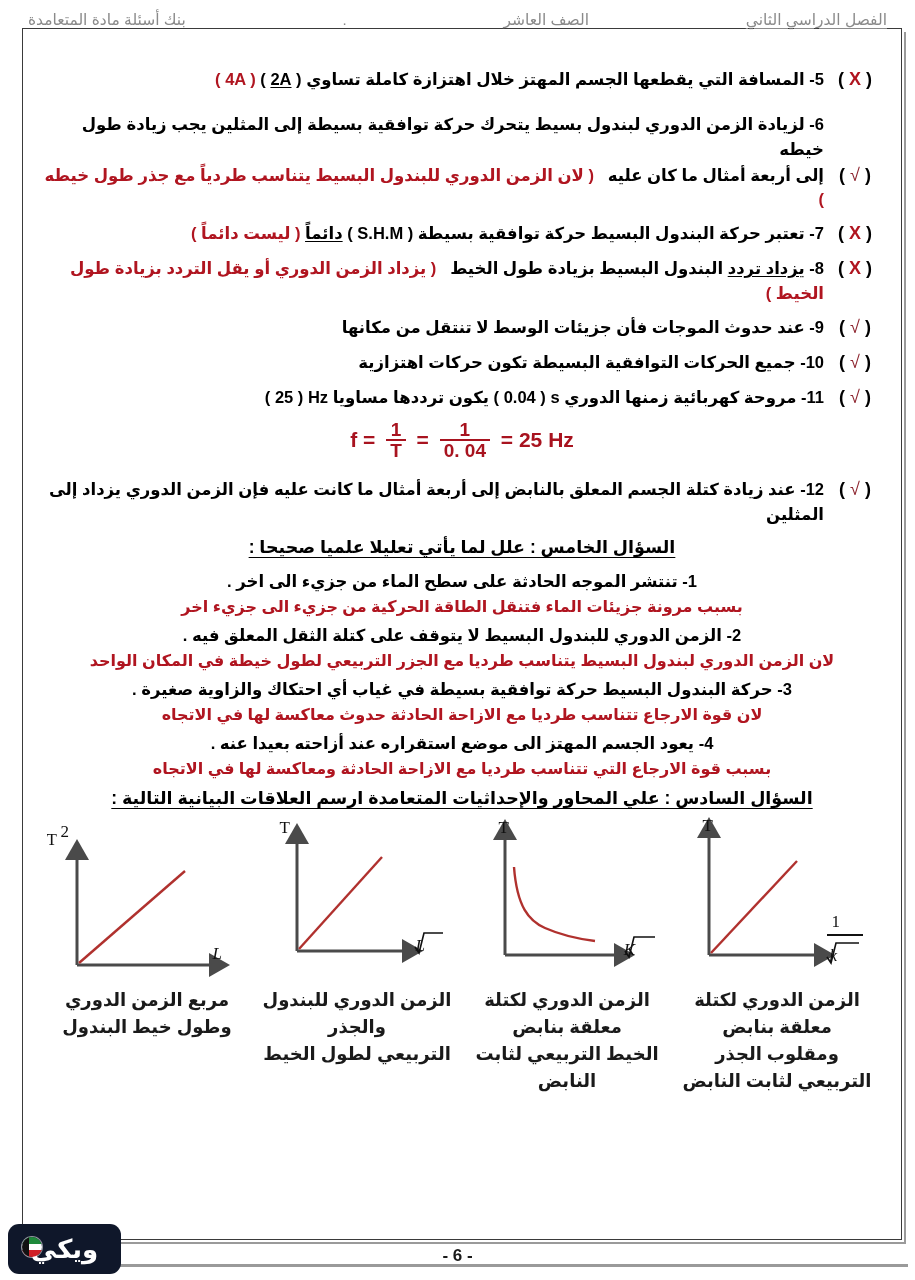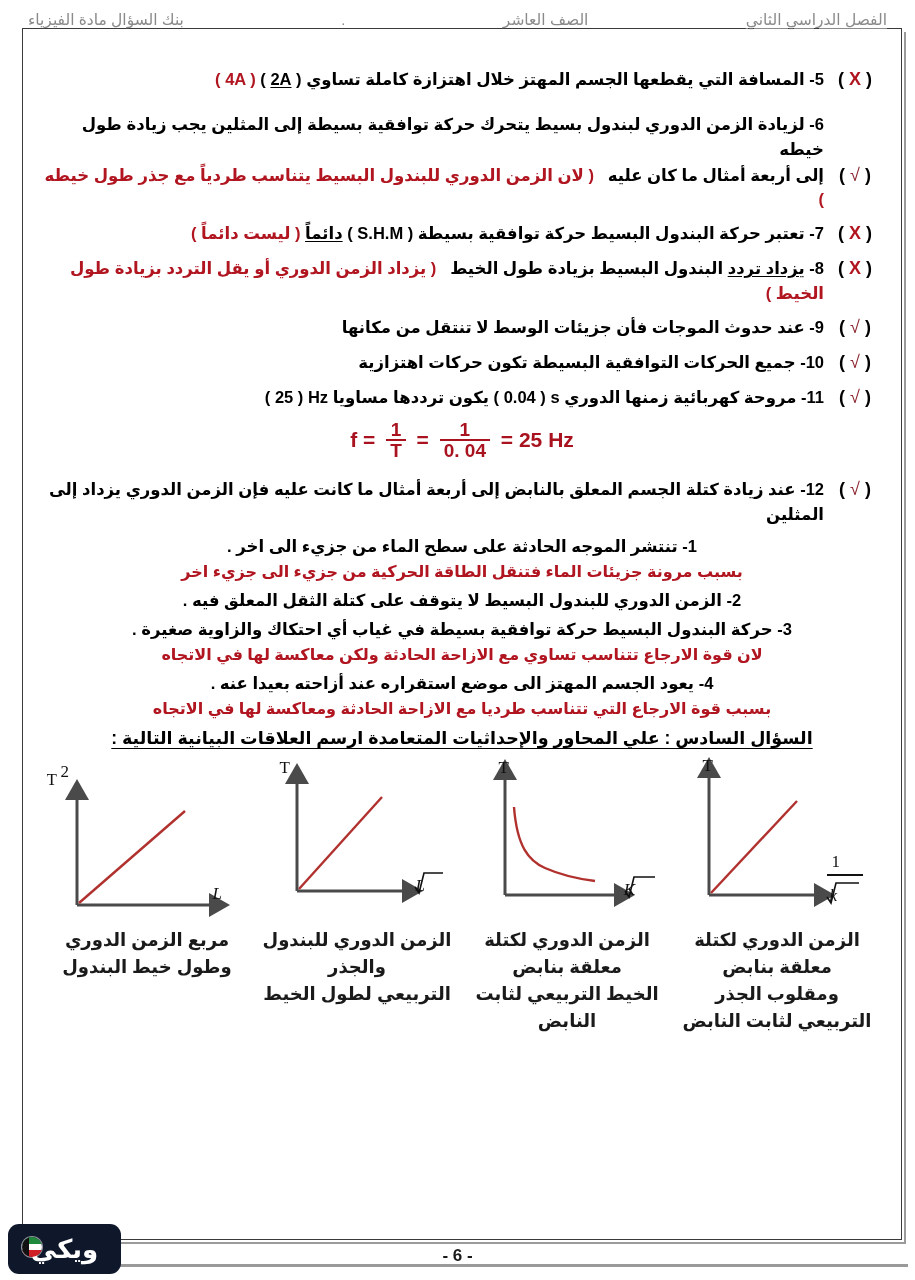--- a/index.html
+++ b/index.html
@@ -254,21 +254,21 @@
 </head>
 <body>
 
 <div id="page-shadow"></div>
 <div id="page-frame"></div>
 
 <div id="doc-header">
   <div class="hdr-cell" id="hdr-term">الفصل الدراسي الثاني</div>
   <div class="hdr-cell">الصف العاشر</div>
   <div class="hdr-cell" id="hdr-dot">.</div>
-  <div class="hdr-cell">بنك السؤال مادة الفيزياء</div>
+  <div class="hdr-cell">بنك أسئلة مادة المتعامدة</div>
 </div>
 
 <div id="content">
 
   <div class="tf-row">
     <div class="tf-mark">(&nbsp;<span class="glyph-x">X</span>&nbsp;)</div>
     <div class="tf-text">
       <span>5-</span>
       <span>المسافة التي يقطعها الجسم المهتز خلال اهتزازة كاملة تساوي (</span>
       <span class="u ltr">2A</span>
@@ -359,37 +359,39 @@
   </div>
 
   <div class="tf-row">
     <div class="tf-mark">(&nbsp;<span class="glyph-v">√</span>&nbsp;)</div>
     <div class="tf-text">
       <span>12-</span>
       <span>عند زيادة كتلة الجسم المعلق بالنابض إلى أربعة أمثال ما كانت عليه فإن الزمن الدوري يزداد إلى المثلين</span>
     </div>
   </div>
 
+  <div class="section-heading">السؤال الخامس : علل لما يأتي تعليلا علميا صحيحا :</div>
 
   <div class="expl-q">
     <span>1-</span>
     <span>تنتشر الموجه الحادثة على سطح الماء من جزيء الى اخر .</span>
   </div>
   <div class="expl-a">بسبب مرونة جزيئات الماء فتنقل الطاقة الحركية من جزيء الى جزيء اخر</div>
 
   <div class="expl-q">
     <span>2-</span>
     <span>الزمن الدوري للبندول البسيط لا يتوقف على كتلة الثقل المعلق فيه .</span>
   </div>
+  <div class="expl-a">لان الزمن الدوري لبندول البسيط يتناسب طرديا مع الجزر التربيعي لطول خيطة في المكان الواحد</div>
 
   <div class="expl-q">
     <span>3-</span>
     <span>حركة البندول البسيط حركة توافقية بسيطة في غياب أي احتكاك والزاوية صغيرة .</span>
   </div>
-  <div class="expl-a">لان قوة الارجاع تتناسب تساوي مع الازاحة الحادثة ولكن معاكسة لها في الاتجاه</div>
+  <div class="expl-a">لان قوة الارجاع تتناسب طرديا مع الازاحة الحادثة حدوث معاكسة لها في الاتجاه</div>
 
   <div class="expl-q">
     <span>4-</span>
     <span>يعود الجسم المهتز الى موضع استقراره عند أزاحته بعيدا عنه .</span>
   </div>
   <div class="expl-a">بسبب قوة الارجاع التي تتناسب طرديا مع الازاحة الحادثة ومعاكسة لها في الاتجاه</div>
 
   <div class="section-heading" id="q6-heading">السؤال السادس : علي المحاور والإحداثيات المتعامدة ارسم العلاقات البيانية التالية :</div>
 
   <div id="graphs">

